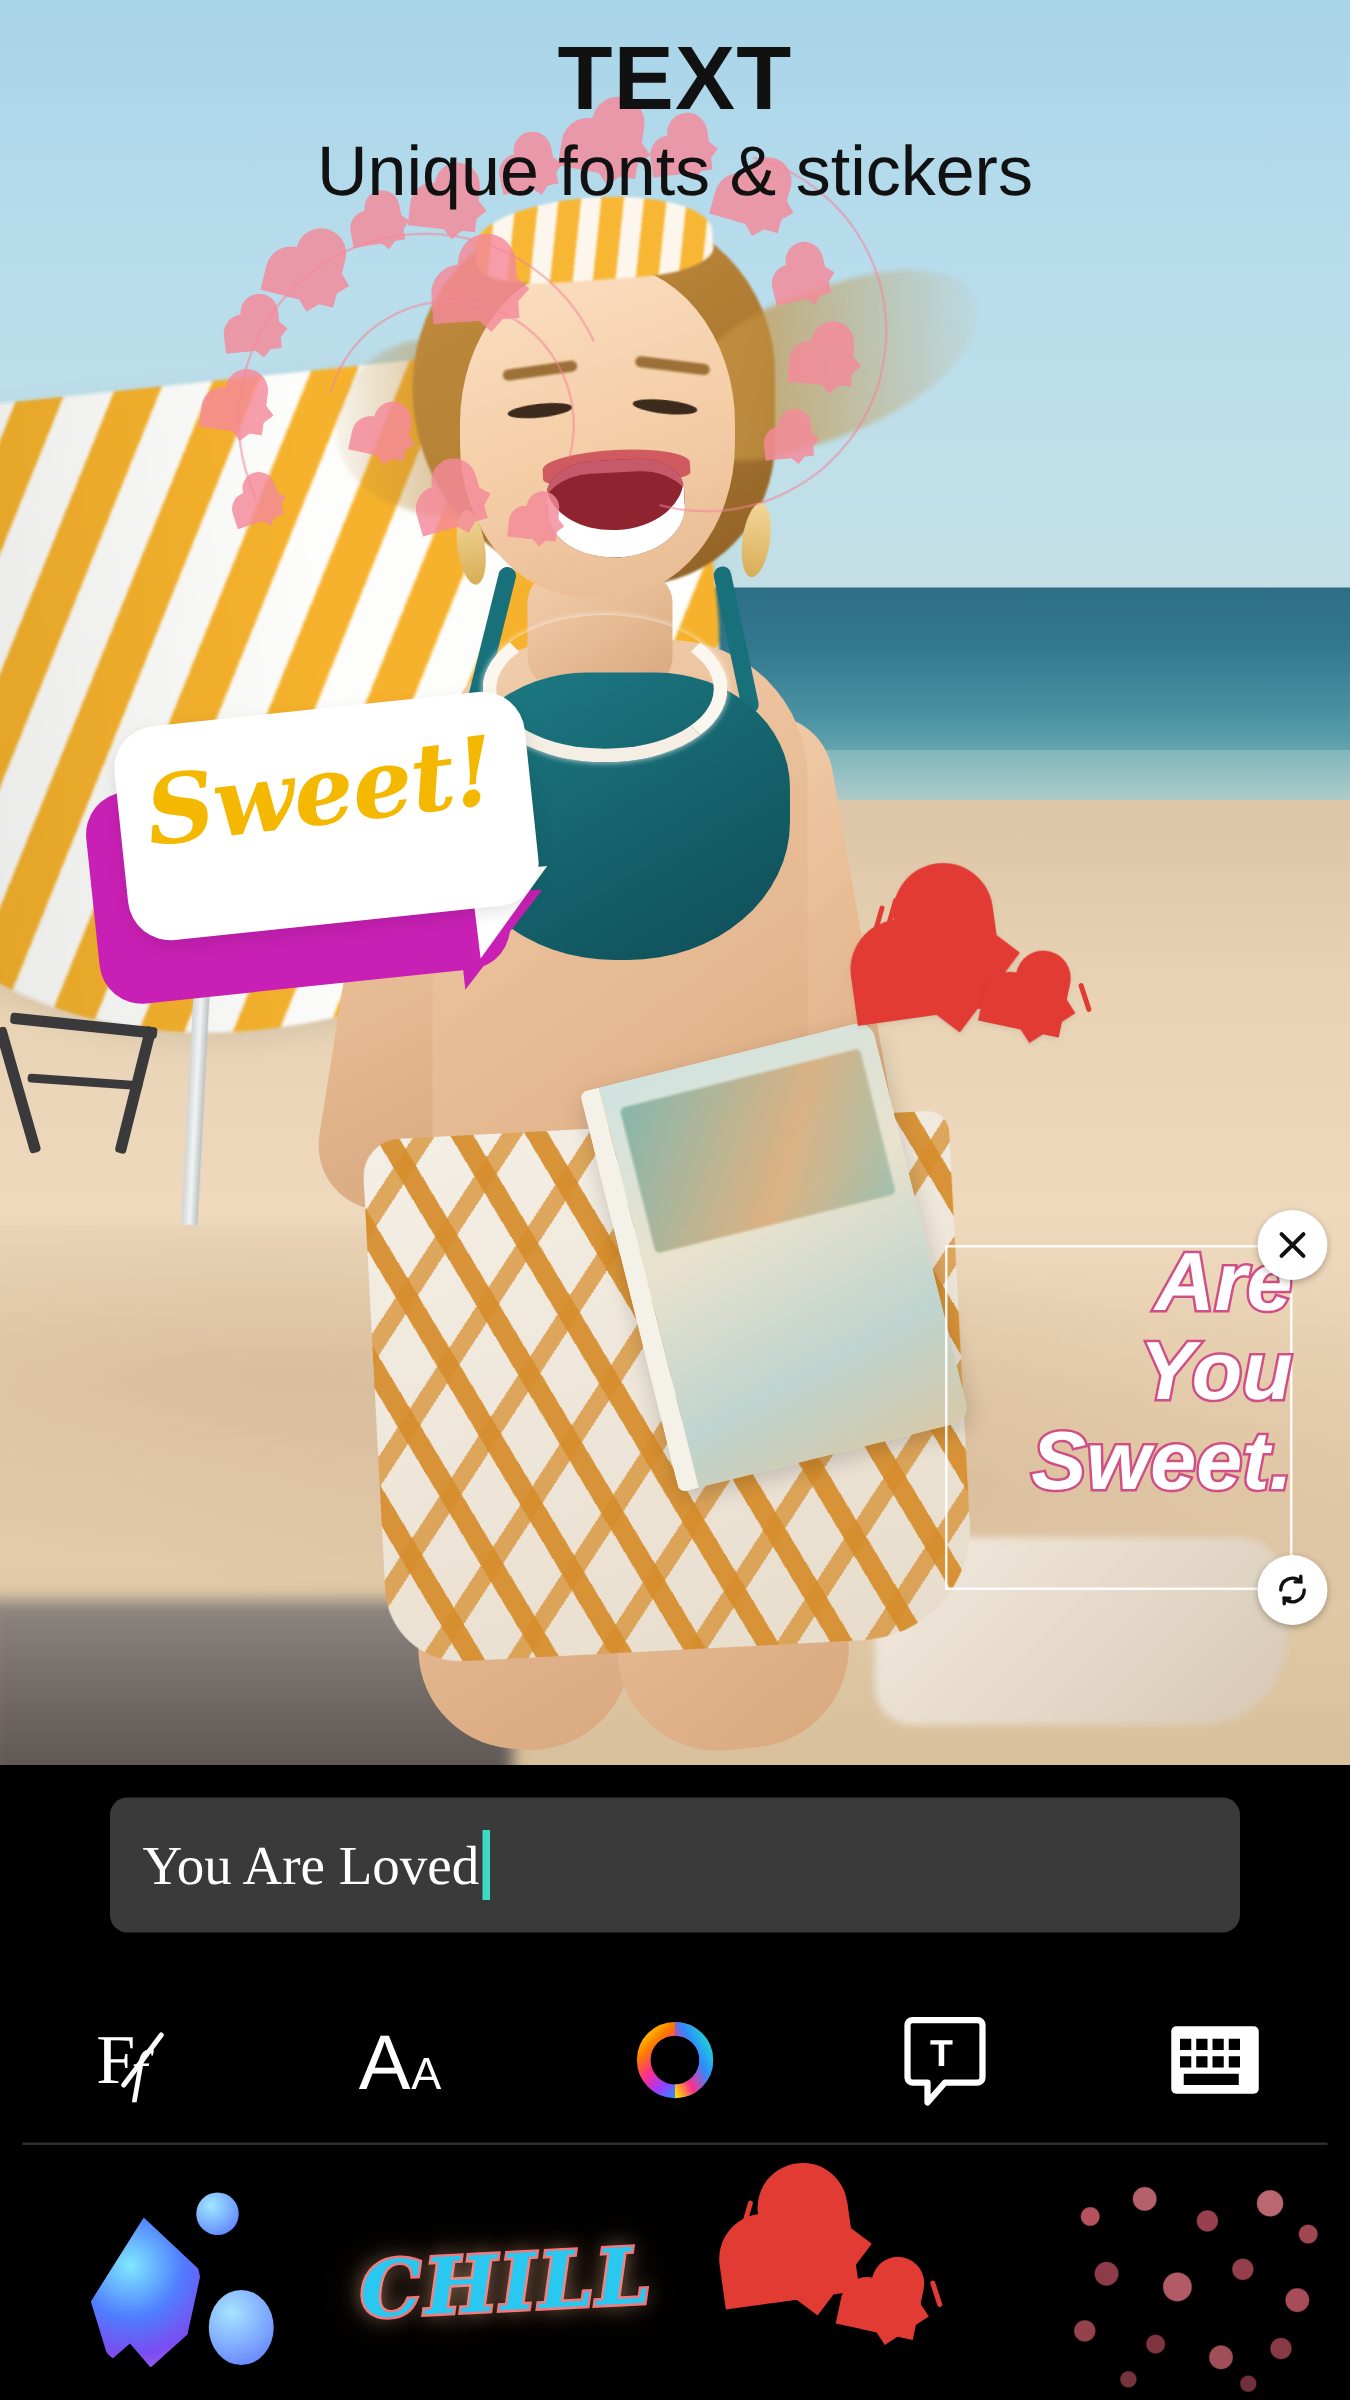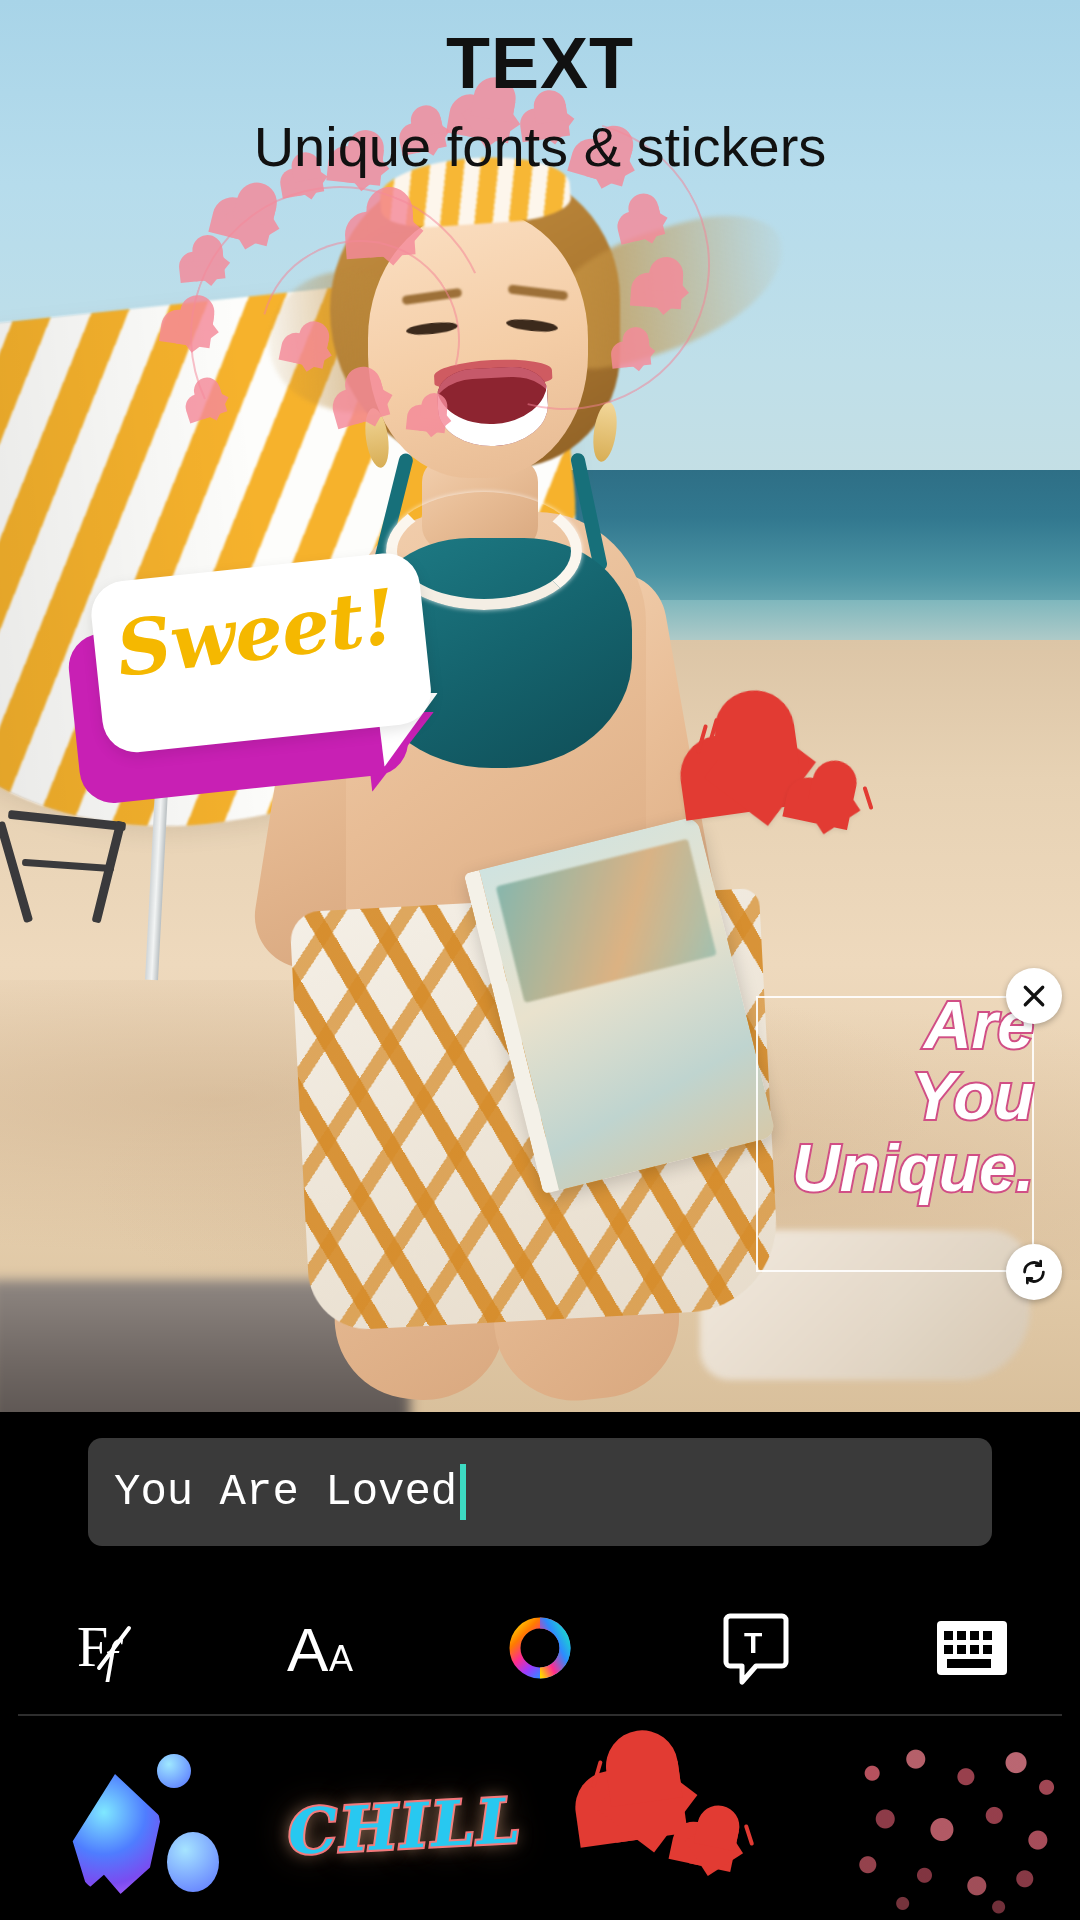--- a/index.html
+++ b/index.html
@@ -292,38 +292,37 @@
   .handle svg { width:30px; height:30px; }
 
   
   .hdr { position:absolute; left:0; top:0; width:1080px; text-align:center; z-index:30; }
   .hdr-title {
     margin-top:22px;
     font-size:72px; font-weight:bold; color:#111; letter-spacing:1px;
     font-family:"Liberation Sans", sans-serif;
   }
   .hdr-sub {
-    margin-top:10px;
     font-size:56px; color:#111; font-weight:normal;
     font-family:"Liberation Sans", sans-serif;
   }
 
   
   .panel {
     position:absolute; left:0; top:1412px; width:1080px; height:508px;
     background:#000;
   }
   .input-row { position:absolute; left:0; top:26px; width:1080px; }
   .text-input {
     margin:0 auto; width:904px; height:108px;
     background:#3a3a3a; border-radius:14px;
     display:flex; align-items:center; padding:0 26px;
   }
   .text-input .val {
-    font-size:44px; color:#fff; font-family:Liberation Mono, monospace;
+    font-size:44px; color:#fff; font-family:Liberation Serif, serif;
     white-space:nowrap;
   }
   .caret {
     display:inline-block; width:6px; height:56px; background:#3ddac2; margin-left:3px;
   }
 
   .tool-row {
     position:absolute; left:0; top:176px; width:1080px; height:120px;
     display:flex; align-items:center;
   }
@@ -525,21 +524,21 @@
         <div class="dh-tick" style="left:52px; top:28px; transform:rotate(16deg); height:22px;"></div>
         <div class="dh-tick" style="left:206px; top:96px; transform:rotate(-18deg); height:24px;"></div>
       </div>
     </div>
 
     <div class="text-obj">
       <div class="text-frame"></div>
       <div class="text-lines">
         <div>Are</div>
         <div>You</div>
-        <div>Unique.</div>
+        <div>Sweet.</div>
       </div>
       <div class="handle close">
         <svg viewBox="0 0 24 24" fill="none" stroke="#111" stroke-width="2.6" stroke-linecap="round">
           <path d="M5 5 L19 19 M19 5 L5 19"></path>
         </svg>
       </div>
       <div class="handle rotate">
         <svg viewBox="0 0 24 24" fill="none" stroke="#111" stroke-width="2.2" stroke-linecap="round">
           <path d="M4.5 12a7.5 7.5 0 0 1 12.8-5.3"></path>
           <path d="M19.5 12a7.5 7.5 0 0 1-12.8 5.3"></path>

